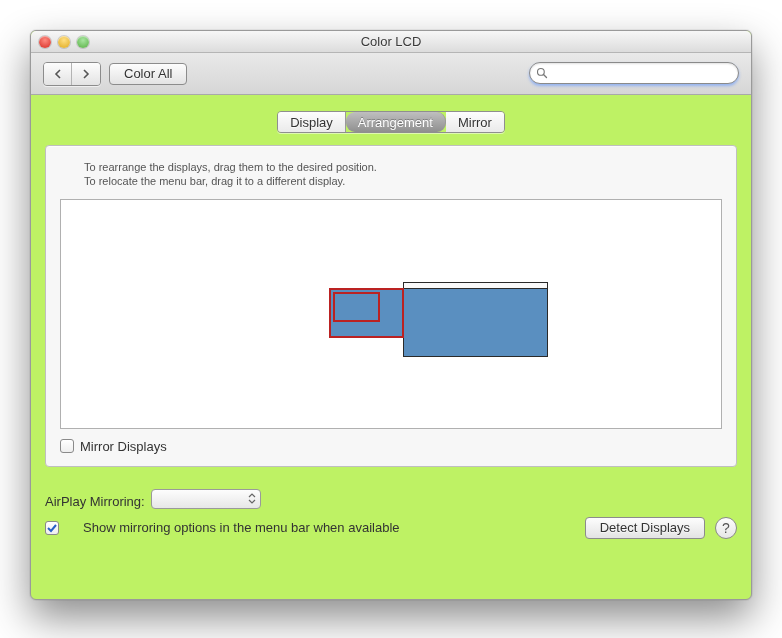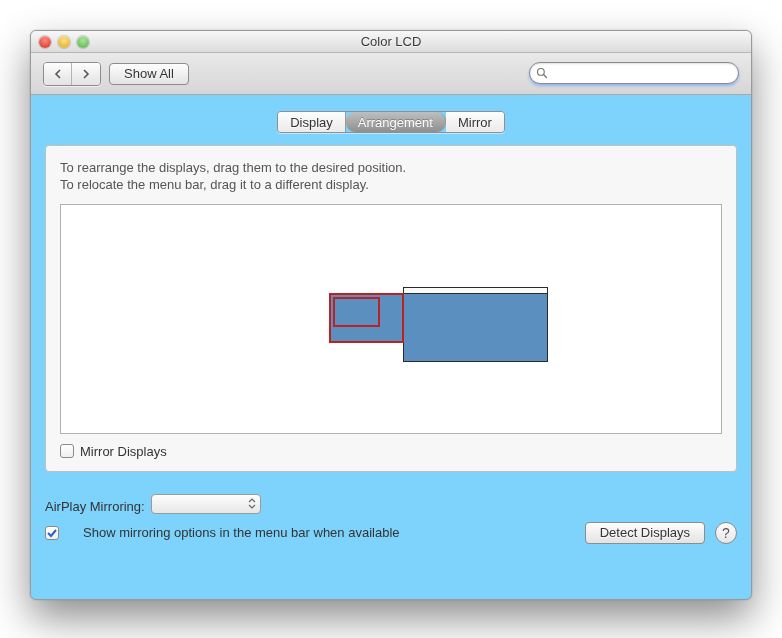--- a/index.html
+++ b/index.html
@@ -13,21 +13,21 @@
   .stage {
     width: 782px; height: 638px;
     position: relative;
     background: #fff;
     padding: 30px;
   }
   .window {
     position: absolute;
     left: 30px; top: 30px;
     width: 722px; height: 570px;
-    background: #7dd3fc;
+    background: #bef264;
     border: 1px solid #9a9a9a;
     border-radius: 6px;
     box-shadow: 0 18px 40px rgba(0,0,0,0.45), 0 0 0 1px rgba(0,0,0,0.05);
     overflow: hidden;
   }
   .titlebar {
     height: 22px;
     background: linear-gradient(#f7f7f7, #dcdcdc);
     border-bottom: 1px solid #b5b5b5;
     position: relative;
@@ -144,24 +144,25 @@
   }
   .panel {
     margin-top: 12px;
     border: 1px solid #bfbfbf;
     border-radius: 4px;
     background: #f7f7f7;
     box-shadow: inset 0 1px 0 rgba(255,255,255,0.7);
     padding: 14px 14px 12px 14px;
   }
   .instructions {
-    font-size: 13px;
+    font-size: 11px;
     color: #555;
     line-height: 1.3;
     margin-bottom: 10px;
+    margin-left: 24px;
   }
   .arrangebox {
     height: 230px;
     background: #fff;
     border: 1px solid #b0b0b0;
     position: relative;
   }
   .disp {
     position: absolute;
     background: #5a8fc0;
@@ -257,21 +258,21 @@
           <svg viewBox="0 0 10 10">
               <path d="M7 1 L3 5 L7 9" fill="none" stroke="#555" stroke-width="1.6"></path>
             </svg>
         </div>
         <div class="seg">
           <svg viewBox="0 0 10 10">
               <path d="M3 1 L7 5 L3 9" fill="none" stroke="#555" stroke-width="1.6"></path>
             </svg>
         </div>
       </div>
-      <div class="pill-button">Show All</div>
+      <div class="pill-button">Color All</div>
       <div class="searchwrap">
         <svg viewBox="0 0 16 16">
           <circle cx="6.5" cy="6.5" r="4.5" fill="none" stroke="#777" stroke-width="1.5"></circle>
           <line x1="10" y1="10" x2="14" y2="14" stroke="#777" stroke-width="1.8" stroke-linecap="round"></line>
         </svg>
         <input type="text" placeholder="" style="">
       </div>
     </div>
 
     <div class="content">

